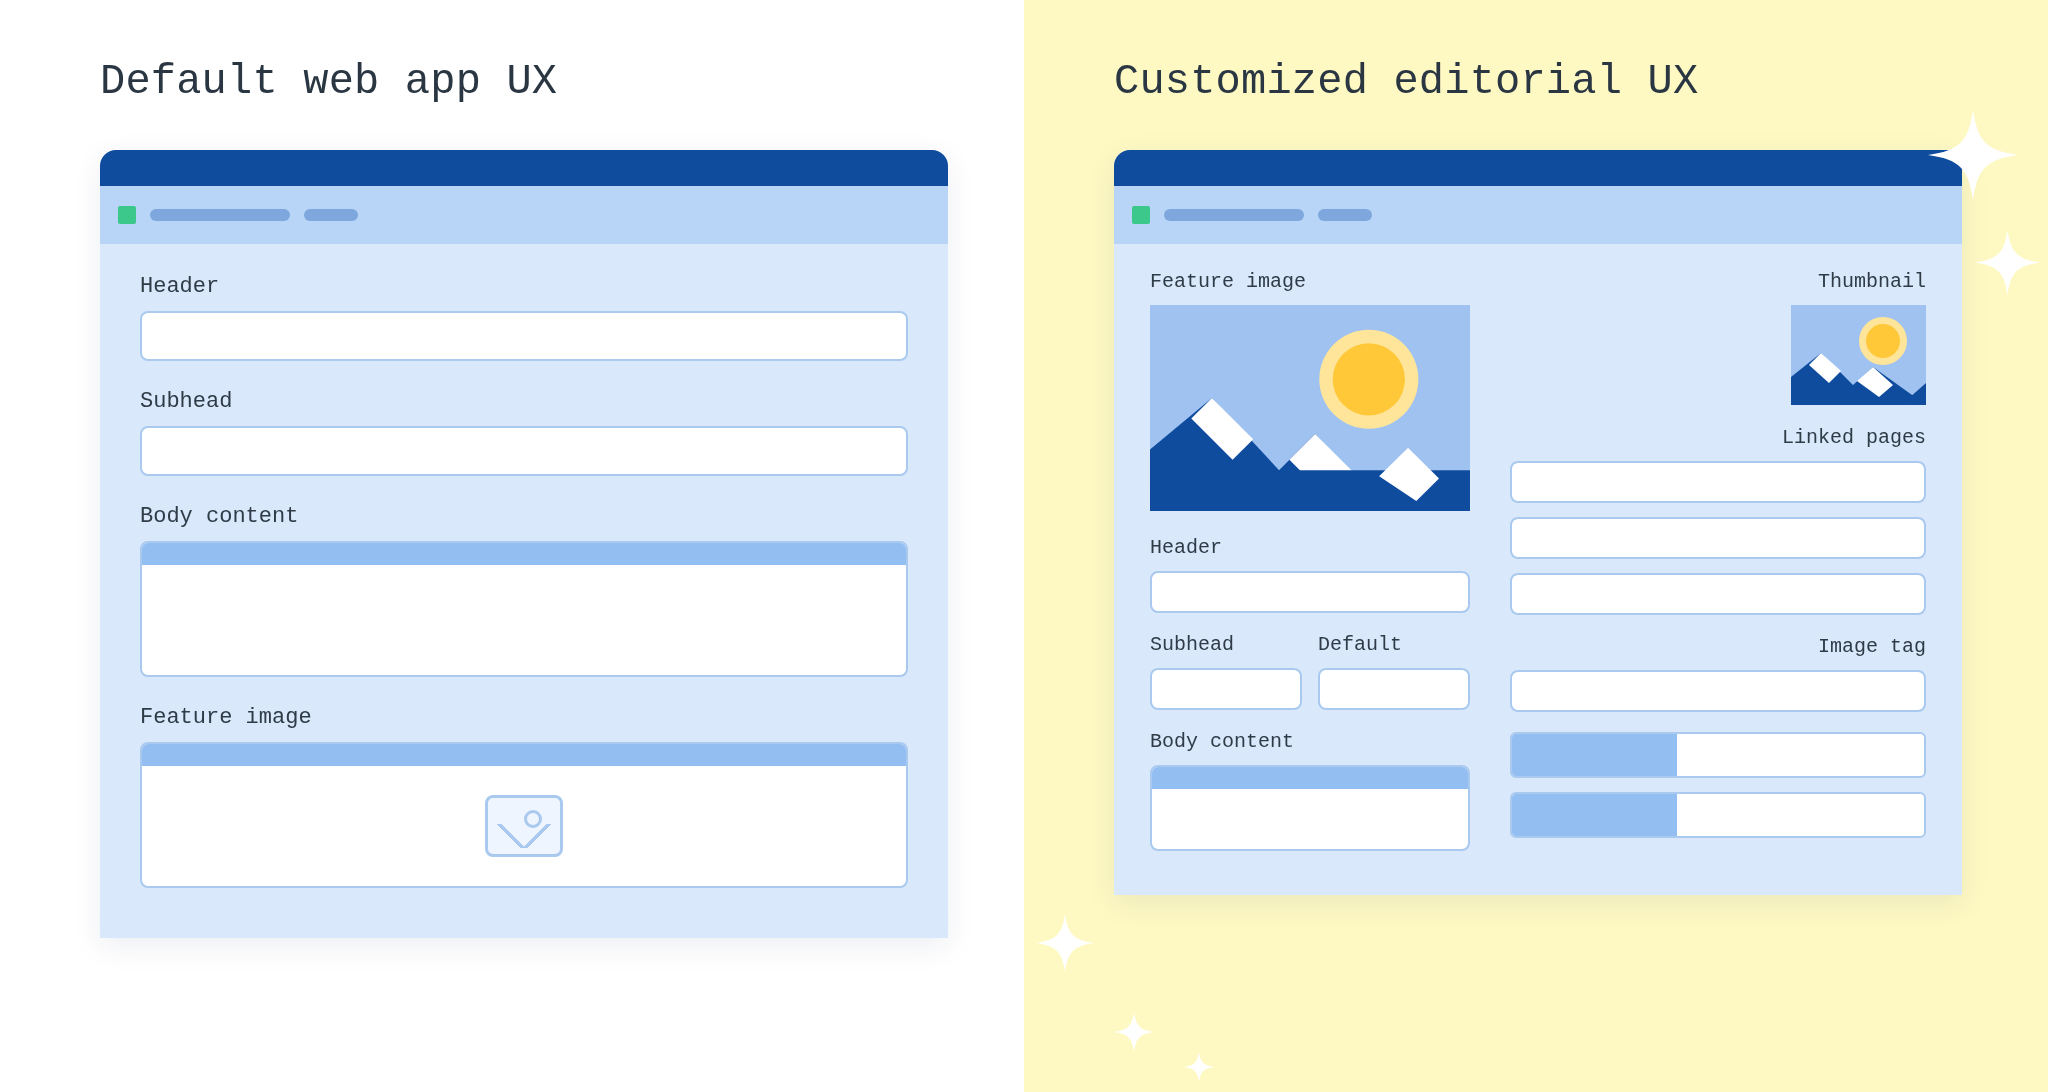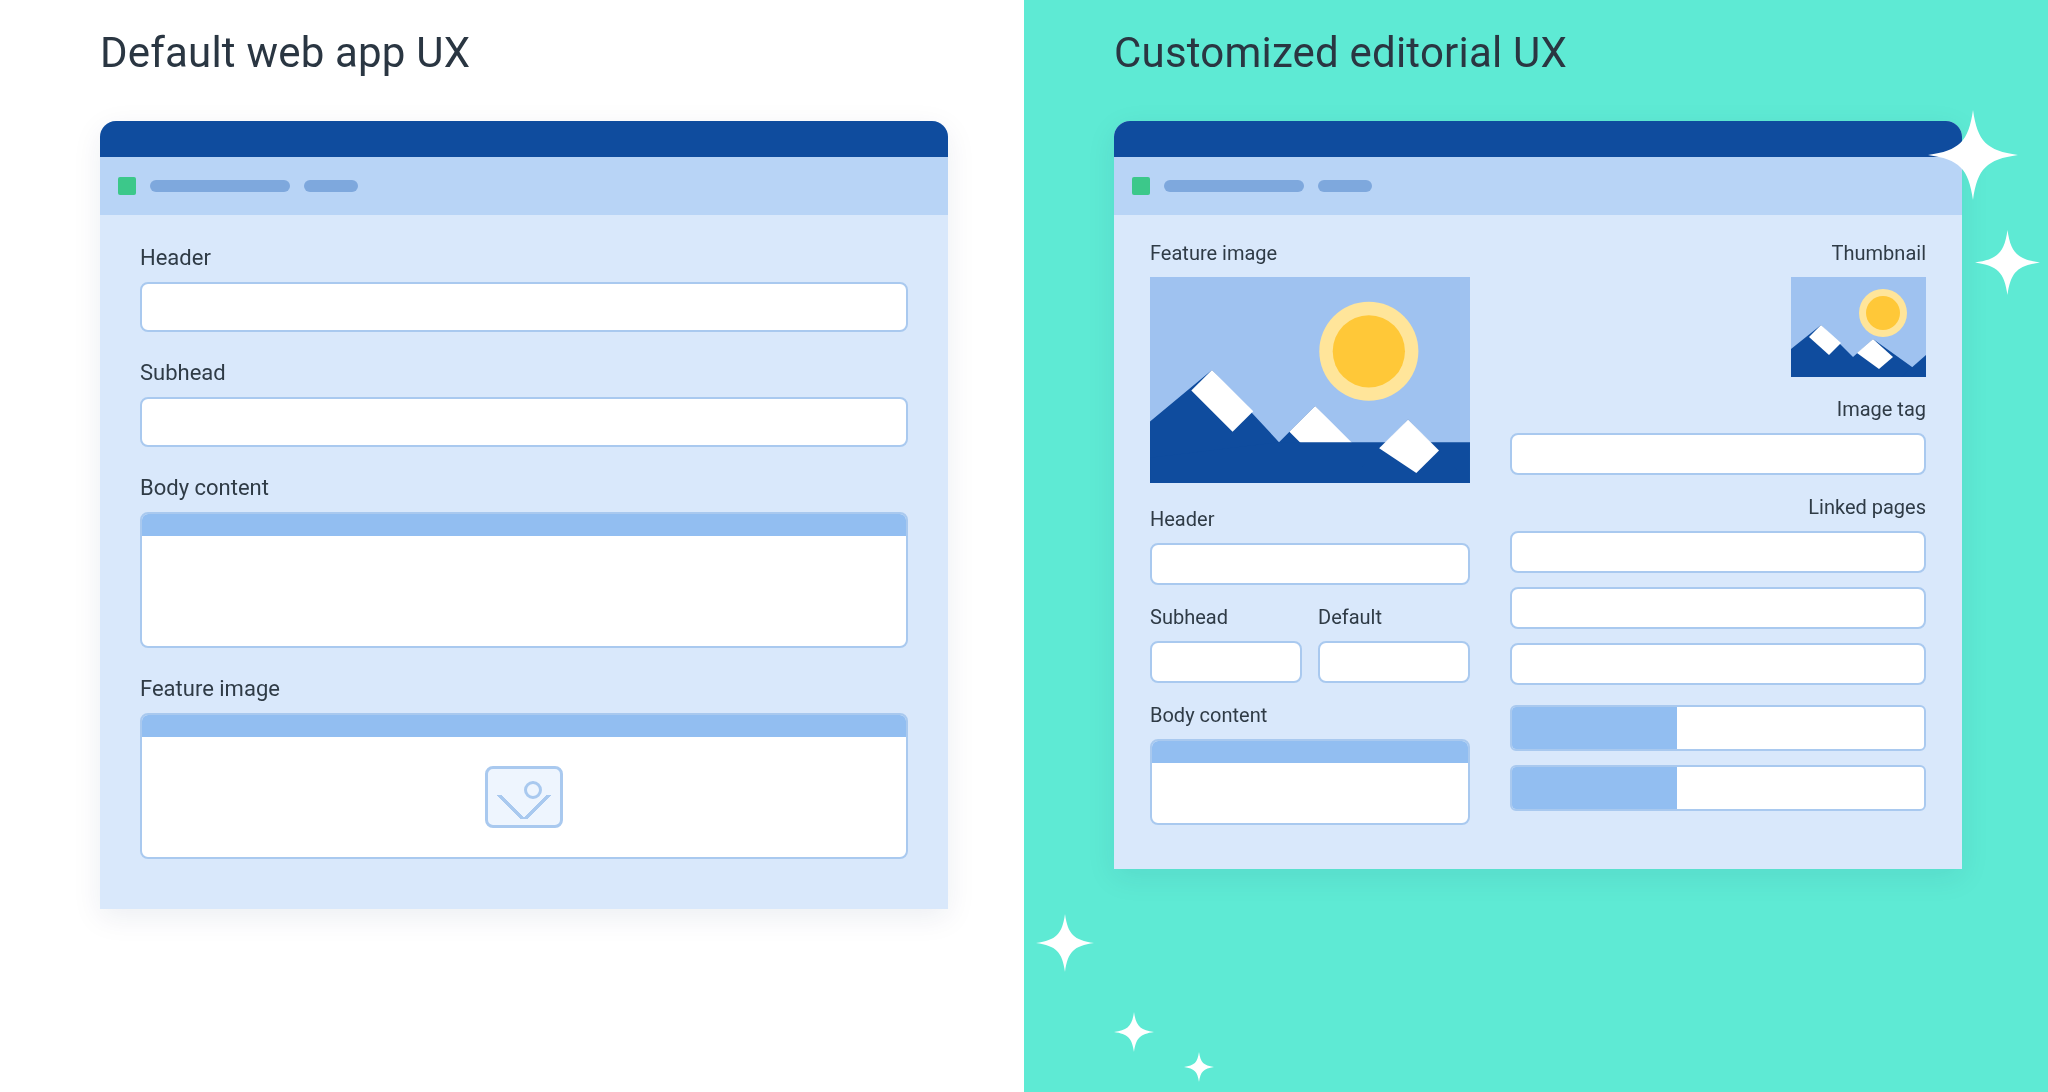--- a/index.html
+++ b/index.html
@@ -8,25 +8,26 @@
     font-family: -apple-system, BlinkMacSystemFont, "Segoe UI", Roboto, "Helvetica Neue", Arial, sans-serif;
     display: flex;
     width: 2048px;
     height: 1092px;
     overflow: hidden;
     color: #2b3744;
   }
   .panel {
     width: 50%;
     height: 100%;
-    padding: 28px 76px 0 100px;
+    padding: 58px 76px 0 100px;
     position: relative;
+    font-family: Liberation Mono, monospace;
   }
   .panel.left { background: #ffffff; }
-  .panel.right { background: #5eead4; padding-left: 90px; padding-right: 86px; }
+  .panel.right { background: #fef9c3; padding-left: 90px; padding-right: 86px; }
 
   .panel-title {
     font-size: 42px;
     font-weight: 400;
     margin-bottom: 44px;
     color: #2a3642;
     letter-spacing: .2px;
   }
 
   
@@ -274,31 +275,31 @@
               <circle cx="92" cy="36" r="24" fill="#ffe59a"></circle>
               <circle cx="92" cy="36" r="17" fill="#ffc838"></circle>
               <path d="M0 100 L0 72 L30 48 L62 80 L82 62 L135 100 Z" fill="#0f4c9e"></path>
               <path d="M30 48 L50 66 L38 78 L18 60 Z" fill="#ffffff"></path>
               <path d="M82 62 L102 80 L88 92 L66 76 Z" fill="#ffffff"></path>
               <path d="M110 100 L135 78 L135 100 Z" fill="#0f4c9e"></path>
             </svg>
           </div>
 
           <div class="group">
-            <div class="label">Image tag</div>
-            <div class="field small"></div>
-          </div>
-
-          <div class="group">
             <div class="label">Linked pages</div>
             <div class="stack">
               <div class="field small"></div>
               <div class="field small"></div>
               <div class="field small"></div>
             </div>
+          </div>
+
+          <div class="group">
+            <div class="label">Image tag</div>
+            <div class="field small"></div>
           </div>
 
           <div>
             <div class="stack">
               <div class="app-row">
                   <div class="app-fill"></div>
                 </div>
               <div class="app-row">
                   <div class="app-fill"></div>
                 </div>

